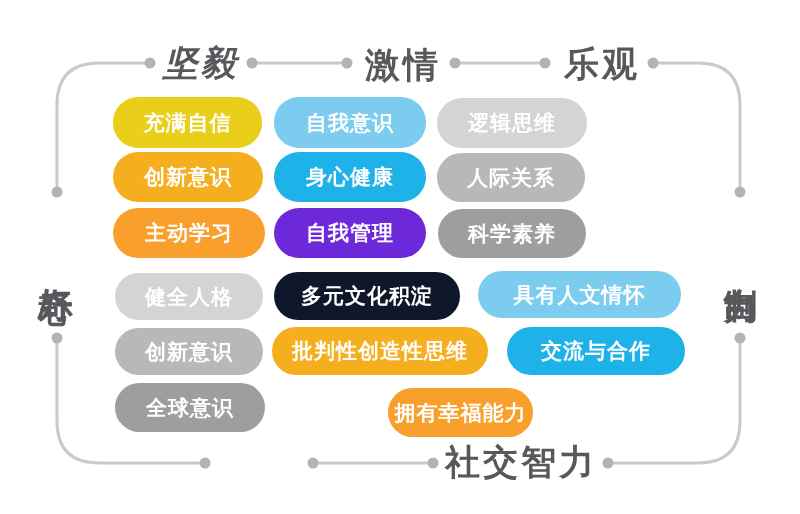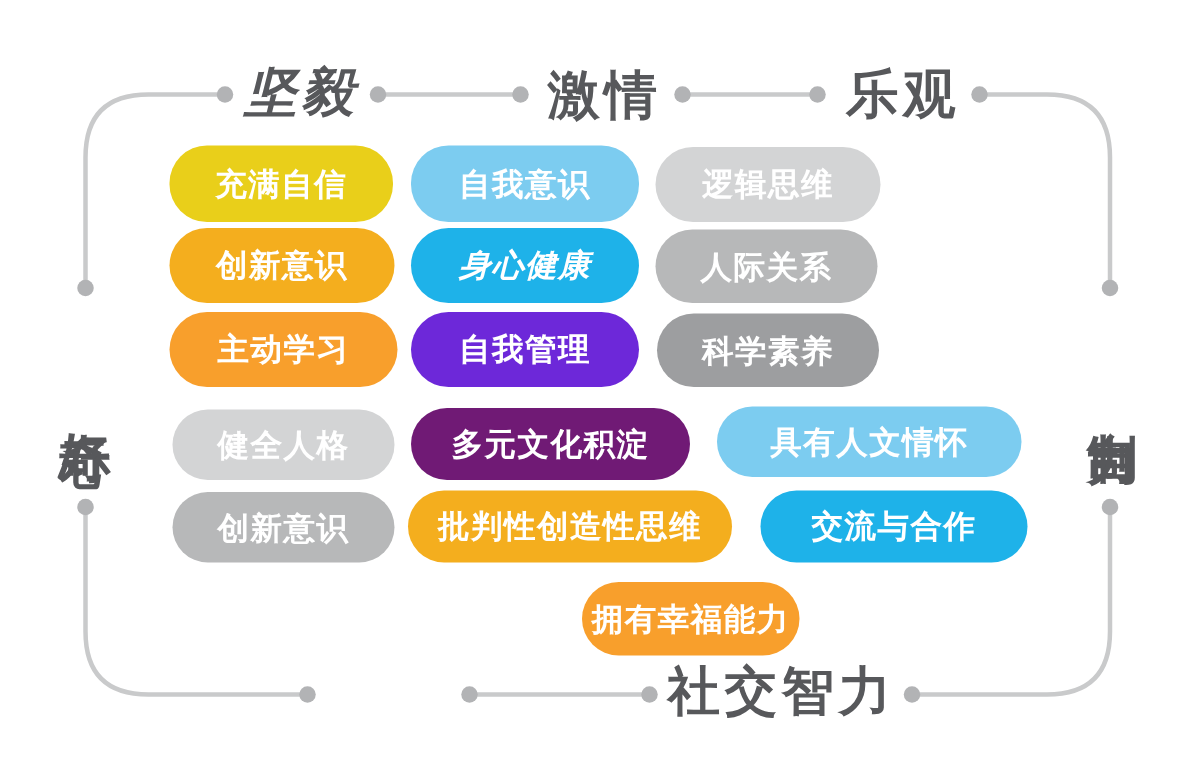--- a/index.html
+++ b/index.html
@@ -27,21 +27,21 @@
     position:absolute;border-radius:25px;display:flex;
     align-items:center;justify-content:center;
     color:#ffffff;font-weight:700;font-size:21px;letter-spacing:1px;
     white-space:nowrap;
     text-align:right;
   }
   .p1{left:113px;top:97px;width:149px;height:51px;}
   .p2{left:274px;top:97px;width:152px;height:51px;}
   .p3{left:437px;top:98px;width:150px;height:50px;}
   .p4{left:113px;top:152px;width:150px;height:50px;}
-  .p5{left:274px;top:152px;width:152px;height:50px;font-style:italic;}
+  .p5{left:274px;top:152px;width:152px;height:50px;}
   .p6{left:437px;top:153px;width:148px;height:49px;}
   .p7{left:113px;top:208px;width:152px;height:50px;}
   .p8{left:274px;top:208px;width:152px;height:50px;}
   .p9{left:438px;top:209px;width:148px;height:49px;}
   .p10{left:115px;top:273px;width:148px;height:47px;}
   .p11{left:274px;top:272px;width:186px;height:48px;}
   .p12{left:478px;top:271px;width:203px;height:47px;}
   .p13{left:115px;top:328px;width:148px;height:47px;}
   .p14{left:272px;top:327px;width:216px;height:48px;}
   .p15{left:507px;top:327px;width:178px;height:48px;}
@@ -89,20 +89,21 @@
   <div class="pill p1" style="background: rgb(233, 207, 26);">充满自信</div>
   <div class="pill p2" style="background: rgb(124, 204, 240);">自我意识</div>
   <div class="pill p3" style="background: rgb(211, 212, 213);">逻辑思维</div>
   <div class="pill p4" style="background: rgb(244, 174, 30);">创新意识</div>
   <div class="pill p5" style="background: rgb(30, 178, 233);">身心健康</div>
   <div class="pill p6" style="background: rgb(183, 184, 185);">人际关系</div>
   <div class="pill p7" style="background: rgb(248, 159, 44);">主动学习</div>
   <div class="pill p8" style="background: #6d28d9;">自我管理</div>
   <div class="pill p9" style="background: rgb(157, 158, 160);">科学素养</div>
   <div class="pill p10" style="background: rgb(211, 212, 213);">健全人格</div>
-  <div class="pill p11" style="background: #701a75;">多元文化积淀</div>
+  <div class="pill p11" style="background: #0f172a;">多元文化积淀</div>
   <div class="pill p12" style="background: rgb(124, 204, 240);">具有人文情怀</div>
   <div class="pill p13" style="background: rgb(183, 184, 185);">创新意识</div>
   <div class="pill p14" style="background: rgb(244, 174, 30);">批判性创造性思维</div>
   <div class="pill p15" style="background: rgb(30, 178, 233);">交流与合作</div>
+  <div class="pill p16" style="background: rgb(157, 158, 160);">全球意识</div>
   <div class="pill p18" style="background: rgb(248, 159, 44);">拥有幸福能力</div>
 
 </div>
 
 </body></html>

